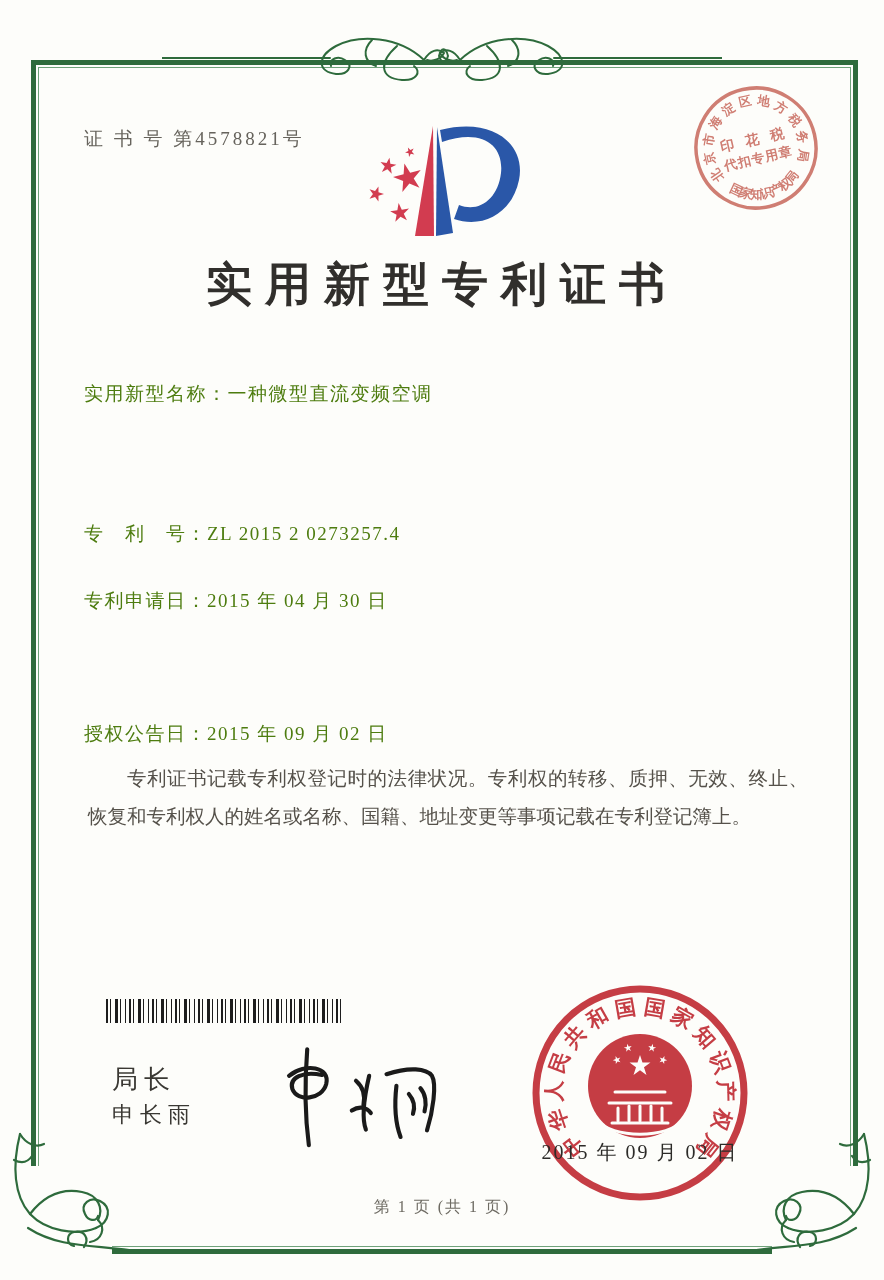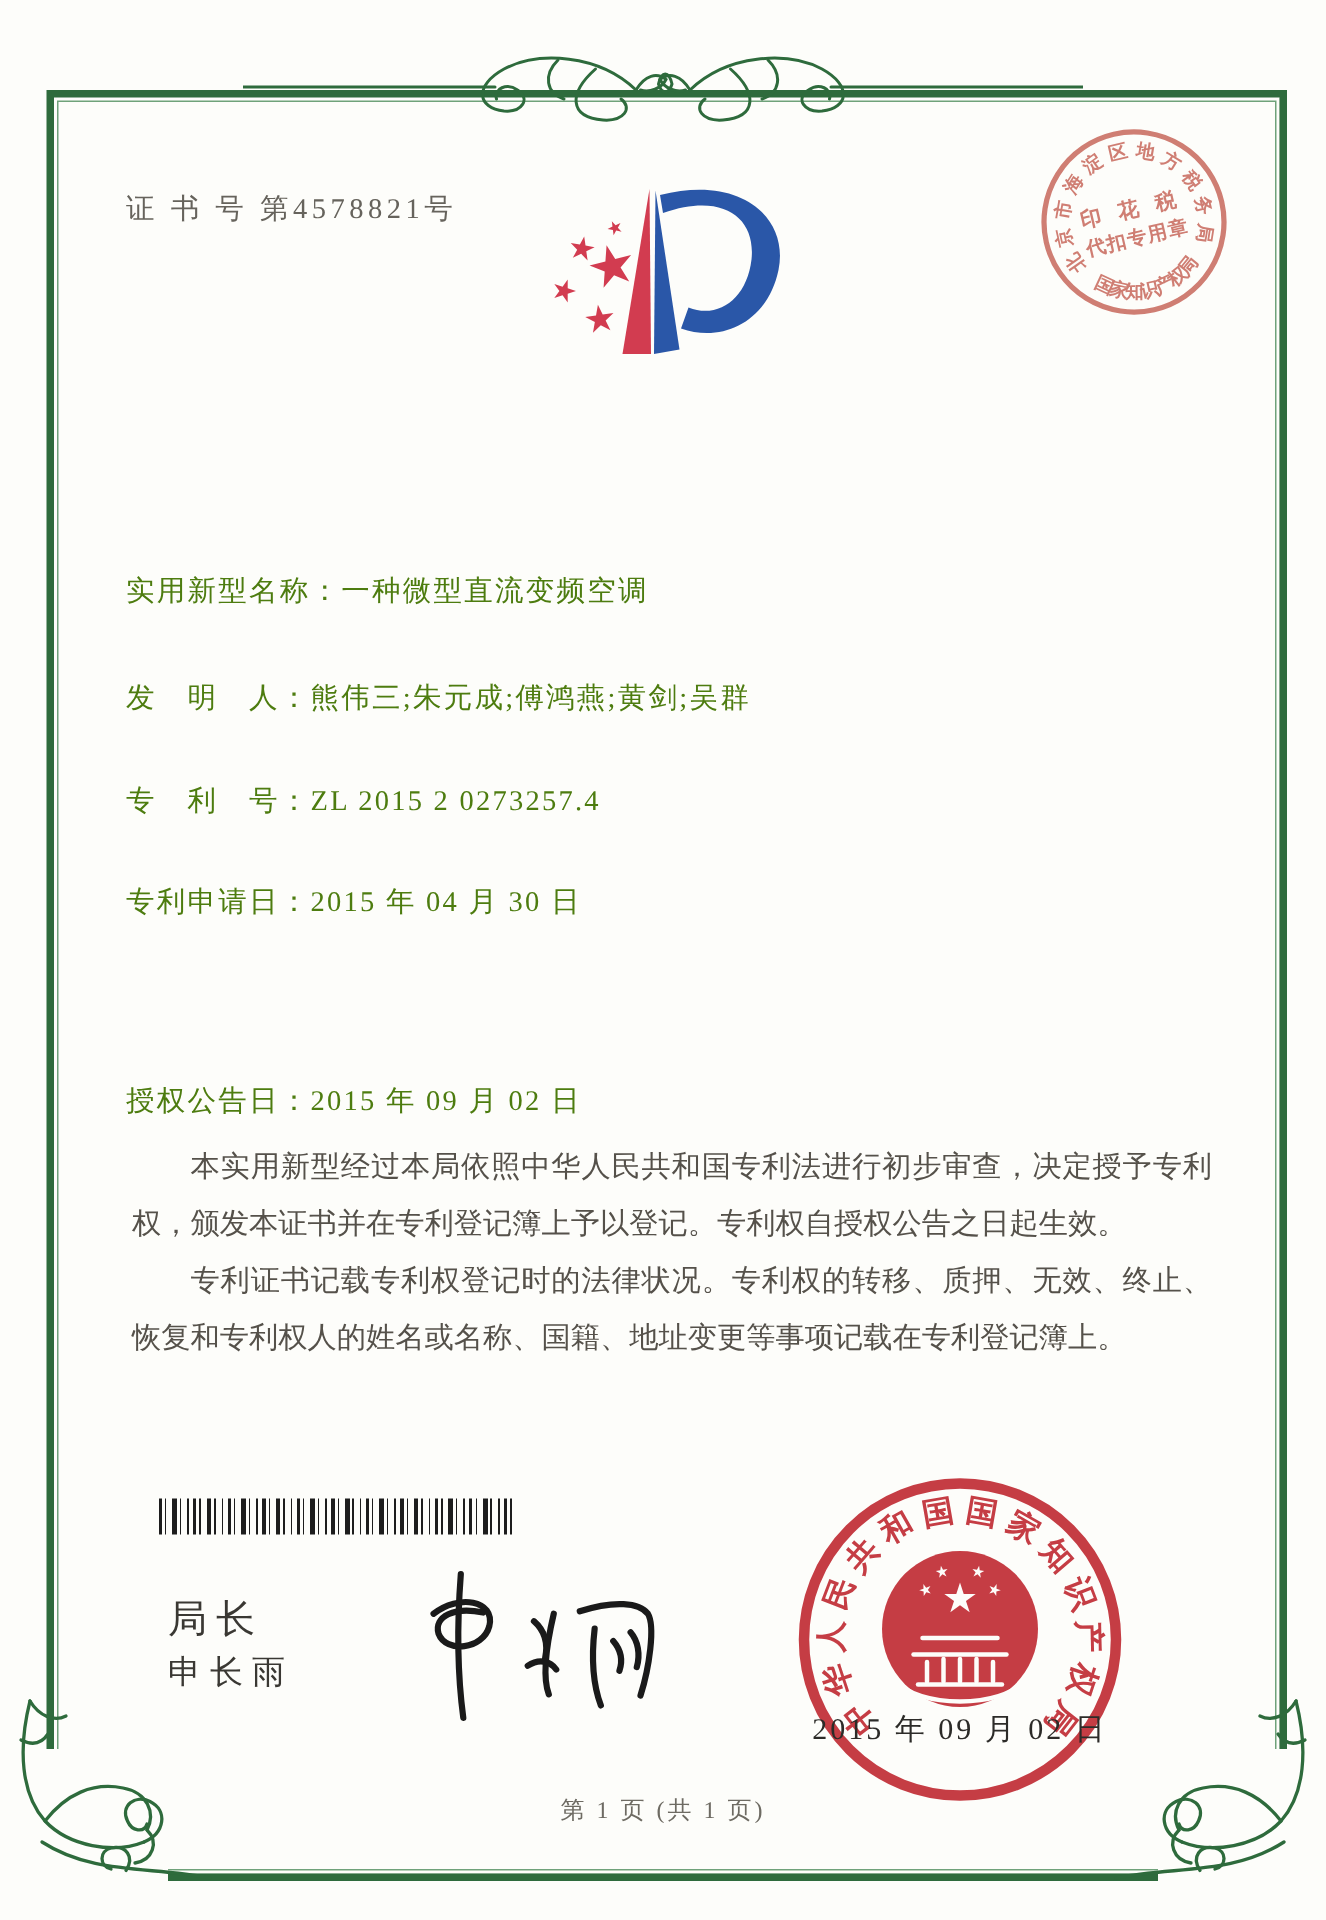--- a/index.html
+++ b/index.html
@@ -179,39 +179,36 @@
         <span class="circ-ch" style="transform: translate(-50%, -50%) rotate(192.667deg) translate(0px, -47px) rotate(180deg);">知</span>
         <span class="circ-ch" style="transform: translate(-50%, -50%) rotate(180deg) translate(0px, -47px) rotate(180deg);">识</span>
         <span class="circ-ch" style="transform: translate(-50%, -50%) rotate(167.333deg) translate(0px, -47px) rotate(180deg);">产</span>
         <span class="circ-ch" style="transform: translate(-50%, -50%) rotate(154.667deg) translate(0px, -47px) rotate(180deg);">权</span>
         <span class="circ-ch" style="transform: translate(-50%, -50%) rotate(142deg) translate(0px, -47px) rotate(180deg);">局</span>
       </div>
     <div class="tax-center l1">印 花 税</div>
     <div class="tax-center l2">代扣专用章</div>
   </div>
 
+  <h1 class="title">实用新型专利证书</h1>
 
   <div class="field-row" style="top:381px">
     <span>实用新型名称：</span><span>一种微型直流变频空调</span>
   </div>
-  <div class="field-row" style="top:452px">
-    <span>发　明　人：</span><span>熊伟三;朱元成;傅鸿燕;黄剑;吴群</span>
-  </div>
   <div class="field-row" style="top:521px">
     <span>专　利　号：</span><span>ZL 2015 2 0273257.4</span>
   </div>
   <div class="field-row" style="top:588px">
     <span>专利申请日：</span><span>2015 年 04 月 30 日</span>
   </div>
   <div class="field-row" style="top:721px">
     <span>授权公告日：</span><span>2015 年 09 月 02 日</span>
   </div>
 
   <div class="paragraphs">
-    <p>本实用新型经过本局依照中华人民共和国专利法进行初步审查，决定授予专利权，颁发本证书并在专利登记簿上予以登记。专利权自授权公告之日起生效。</p>
     <p>专利证书记载专利权登记时的法律状况。专利权的转移、质押、无效、终止、恢复和专利权人的姓名或名称、国籍、地址变更等事项记载在专利登记簿上。</p>
   </div>
 
   <div class="barcode"></div>
 
   <div class="officer-title">局长</div>
   <div class="officer-name">申长雨</div>
 
   <svg class="signature" width="190" height="120" viewBox="0 0 230 140">
     <g stroke="#1a1a1a" stroke-width="5" fill="none" stroke-linecap="round" stroke-linejoin="round">

